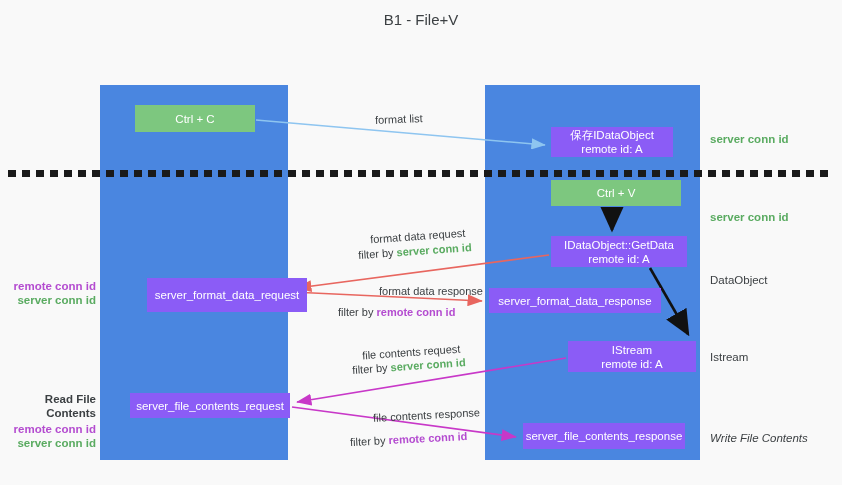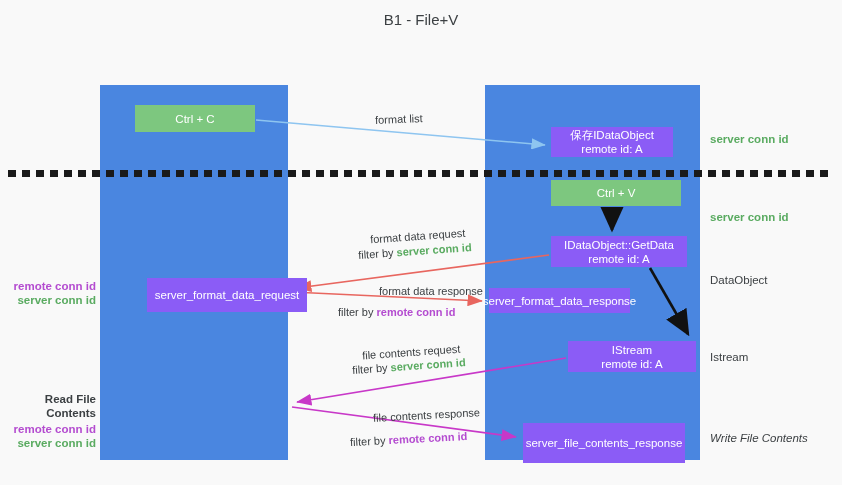--- a/index.html
+++ b/index.html
@@ -46,24 +46,24 @@
     padding:2px 4px;
   }
   .green{background:#7dc77f;}
   .orange{background:#8b5cf6;}
 
   #n-ctrlc   {left:135px;top:105px;width:120px;height:27px;}
   #n-idata   {left:551px;top:127px;width:122px;height:30px;}
   #n-ctrlv   {left:551px;top:180px;width:130px;height:26px;}
   #n-getdata {left:551px;top:236px;width:136px;height:31px;}
   #n-sfdreq  {left:147px;top:278px;width:160px;height:34px;}
-  #n-sfdresp {left:489px;top:288px;width:141px;height:25px;}
+  #n-sfdresp {left:489px;top:288px;width:172px;height:25px;}
   #n-istream {left:568px;top:341px;width:128px;height:31px;}
   #n-sfcreq  {left:130px;top:393px;width:160px;height:25px;}
-  #n-sfcresp {left:523px;top:423px;width:162px;height:40px;}
+  #n-sfcresp {left:523px;top:423px;width:162px;height:26px;}
 
   
   .side{position:absolute;font-size:11.5px;line-height:14px;}
   .green-txt{color:#5aab61;font-weight:bold;}
   .purple-txt{color:#b44cd0;font-weight:bold;}
   .dark-txt{color:#3c4043;}
 
   #sl-conn1{left:710px;top:132px;}
   #sl-conn2{left:710px;top:210px;}
   #sl-dataobject{left:710px;top:245px;margin-top:28px;}
@@ -162,20 +162,23 @@
 
   <div class="node orange" id="n-sfdresp">
     <div>server_format_data_response</div>
   </div>
 
   <div class="node orange" id="n-istream">
     <div>IStream</div>
     <div>remote id: A</div>
   </div>
 
+  <div class="node orange" id="n-sfcreq">
+    <div>server_file_contents_request</div>
+  </div>
 
   <div class="node orange" id="n-sfcresp">
     <div>server_file_contents_response</div>
   </div>
 
   <div class="side green-txt" id="sl-conn1">server conn id</div>
   <div class="side green-txt" id="sl-conn2">server conn id</div>
   <div class="side dark-txt" id="sl-dataobject">DataObject</div>
   <div class="side dark-txt" id="sl-istream">Istream</div>
   <div class="side dark-txt" id="sl-write">Write File Contents</div>

